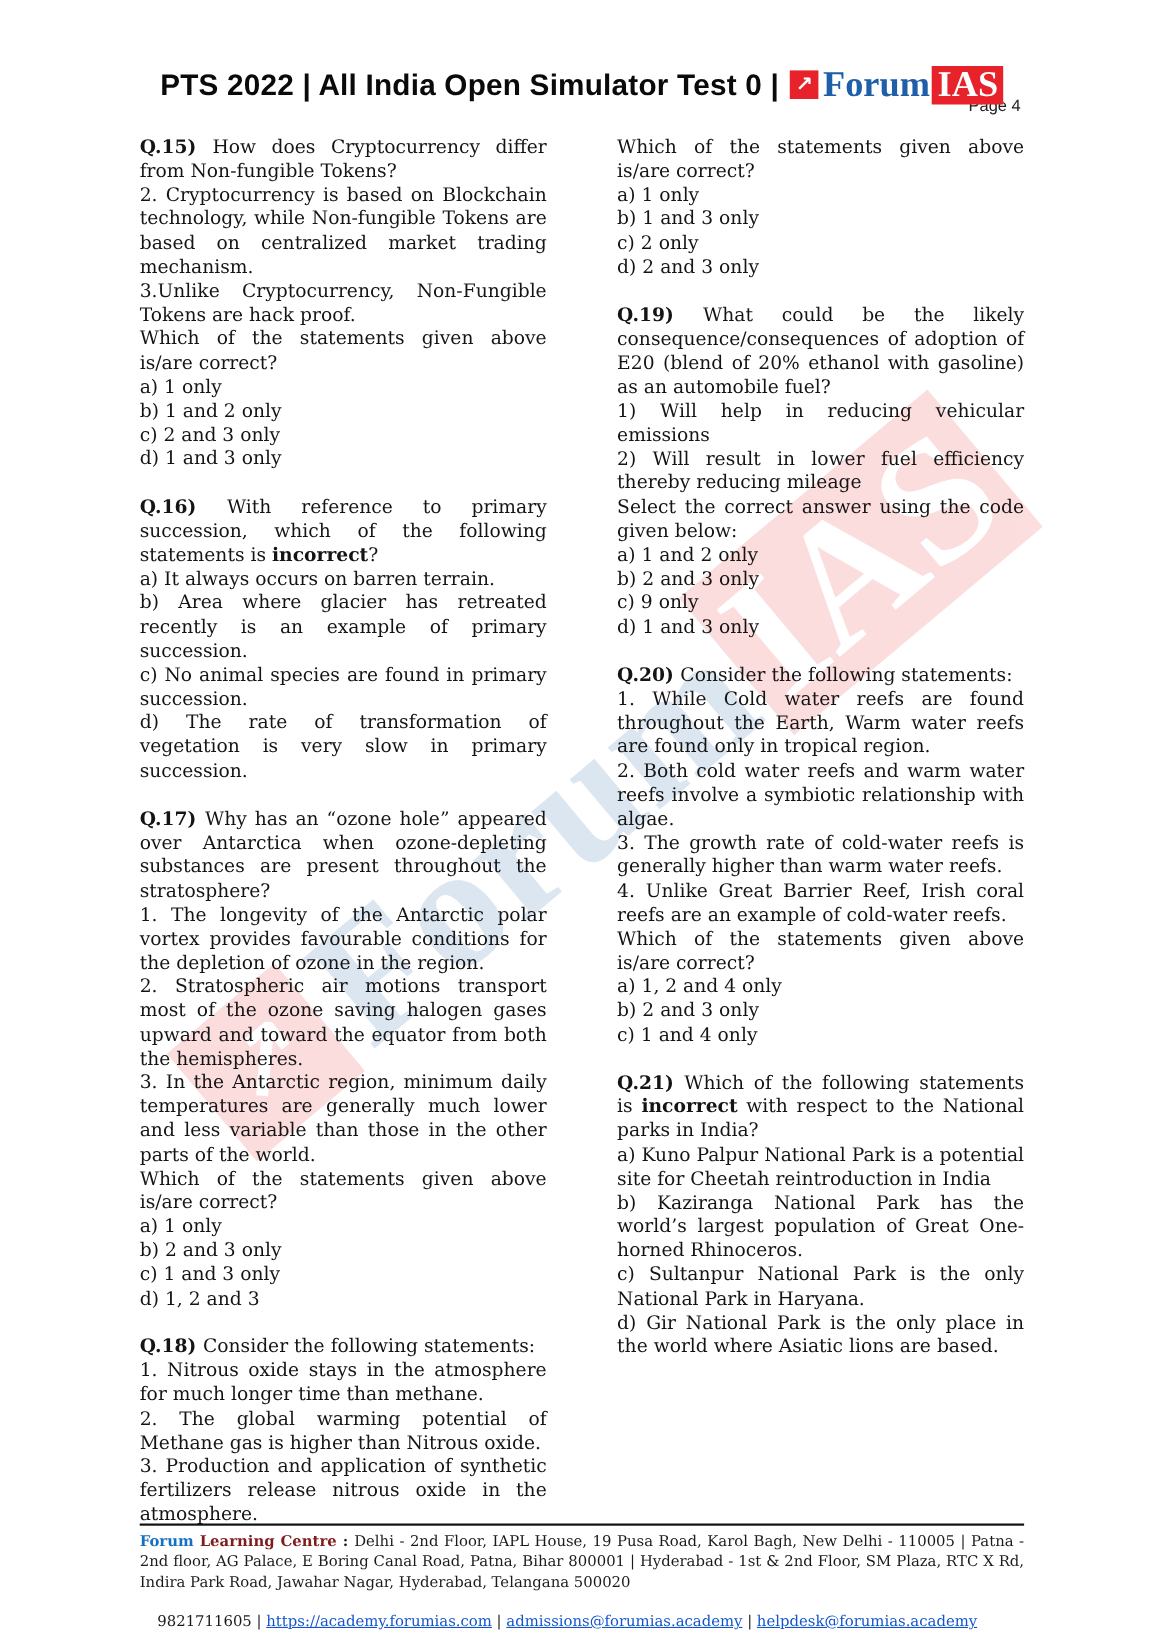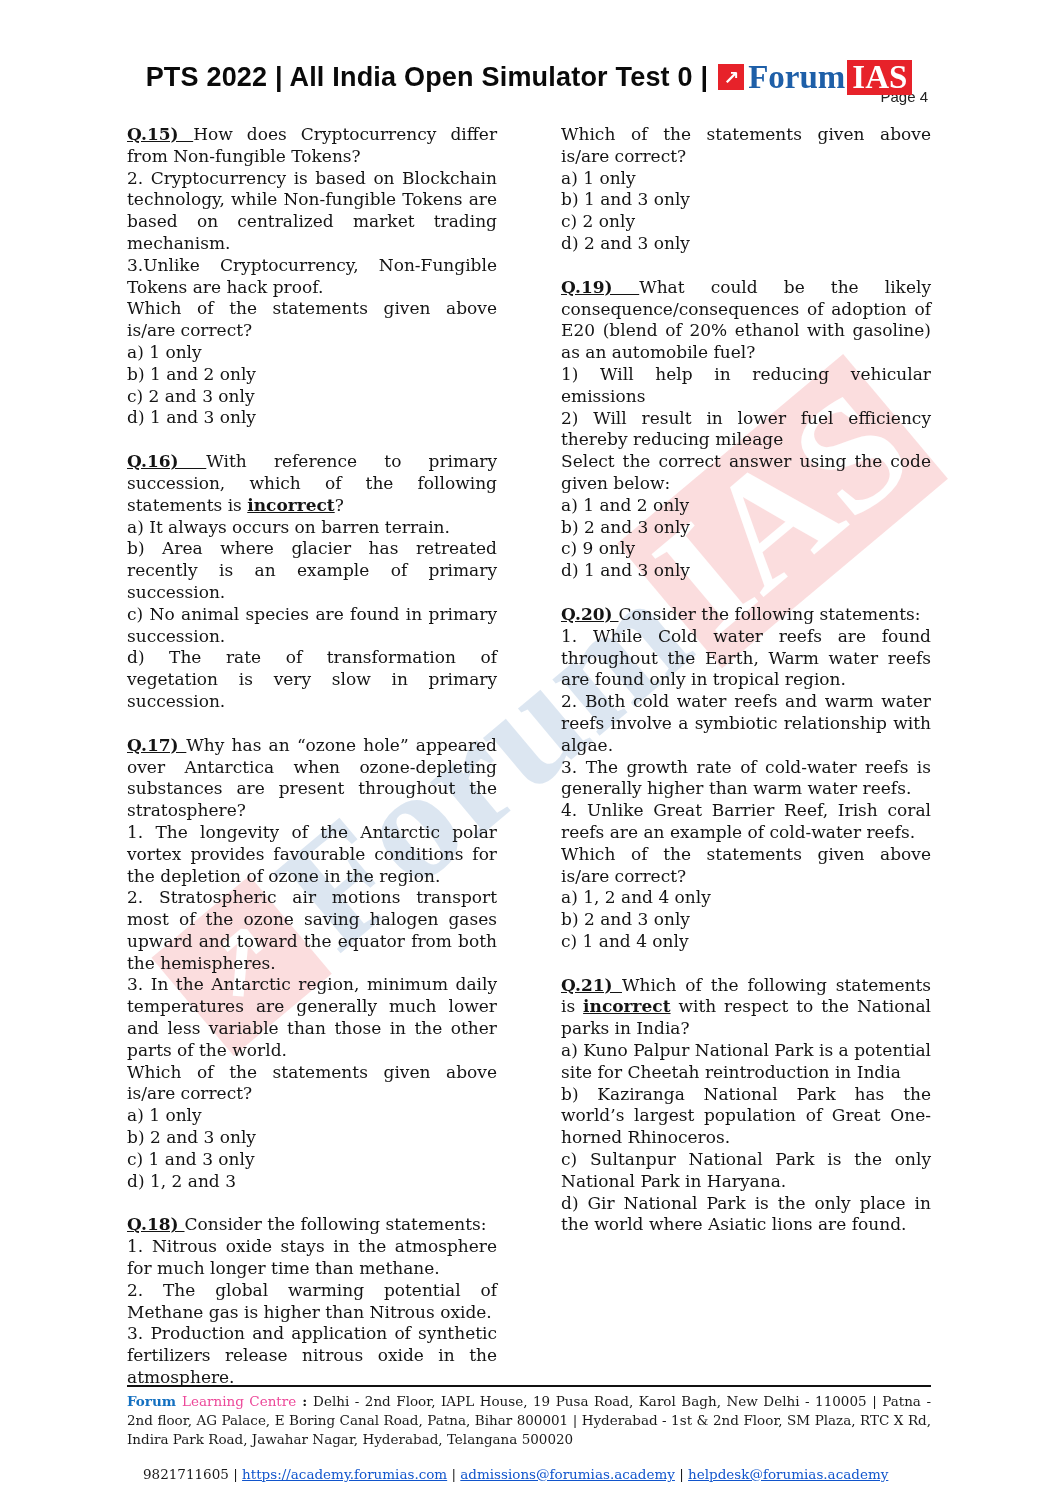--- a/index.html
+++ b/index.html
@@ -48,31 +48,31 @@
   main{
     position:absolute;top:124px;left:127px;width:804px;z-index:2;
     display:flex;gap:64px;
   }
   .col{width:370px;}
   .question{margin:0 0 22px 0;}
   .para{
     margin:0;font-size:17px;line-height:21.8px;text-align:justify;
     color:#141414;
   }
-  .b{font-weight:bold;text-decoration:underline;}
+  .b{font-weight:bold;}
   
   footer{
     position:absolute;left:127px;top:1385px;width:804px;z-index:3;
     border-top:2px solid #111;padding-top:5px;
     font-size:13.5px;line-height:19px;color:#1a1a1a;
   }
   .footer-line{margin:0;text-align:justify;}
   .footer-contact{margin:16px;text-align:left;}
   .f-blue{color:#1470c0;font-weight:bold;}
-  .f-red{color:#ec4899;font-weight:normal;}
+  .f-red{color:#7f1d1d;font-weight:bold;}
   .f-colon{font-weight:bold;color:#1a1a1a;}
   .f-link{color:#1155cc;text-decoration:underline;cursor:pointer;}
 </style>
 </head>
 <body>
 
 <div class="watermark">
   <span class="wm-arrowbox">
     <span class="wm-arrow">↗</span>
   </span>
@@ -157,21 +157,21 @@
         <p class="para"><span>Which of the statements given above is/are correct?</span></p>
         <p class="para option">a) 1, 2 and 4 only</p>
         <p class="para option">b) 2 and 3 only</p>
         <p class="para option">c) 1 and 4 only</p>
       </div>
       <div class="question">
         <p class="para"><span class="b">Q.21) </span><span>Which of the following statements is </span><span class="b">incorrect</span><span> with respect to the National parks in India?</span></p>
         <p class="para option">a) Kuno Palpur National Park is a potential site for Cheetah reintroduction in India</p>
         <p class="para option">b) Kaziranga National Park has the world’s largest population of Great One-horned Rhinoceros.</p>
         <p class="para option">c) Sultanpur National Park is the only National Park in Haryana.</p>
-        <p class="para option">d) Gir National Park is the only place in the world where Asiatic lions are found.</p>
+        <p class="para option">d) Gir National Park is the only place in the world where Asiatic lions are based.</p>
       </div>
     </div>
 </main>
 
 <footer>
   <p class="footer-line">
     <span class="f-blue">Forum </span><span class="f-red">Learning Centre</span><span class="f-colon"> :  </span><span>Delhi - 2nd Floor, IAPL House, 19 Pusa Road, Karol Bagh, New Delhi - 110005   | Patna - 2nd floor, AG Palace, E Boring Canal Road, Patna, Bihar 800001   | Hyderabad - 1st &amp; 2nd Floor, SM Plaza, RTC X Rd, Indira Park Road, Jawahar Nagar, Hyderabad, Telangana 500020</span>
   </p>
   <p class="footer-contact">
     <span>9821711605</span><span> | </span><a class="f-link">https://academy.forumias.com</a><span> | </span><a class="f-link">admissions@forumias.academy</a><span> | </span><a class="f-link">helpdesk@forumias.academy</a>

